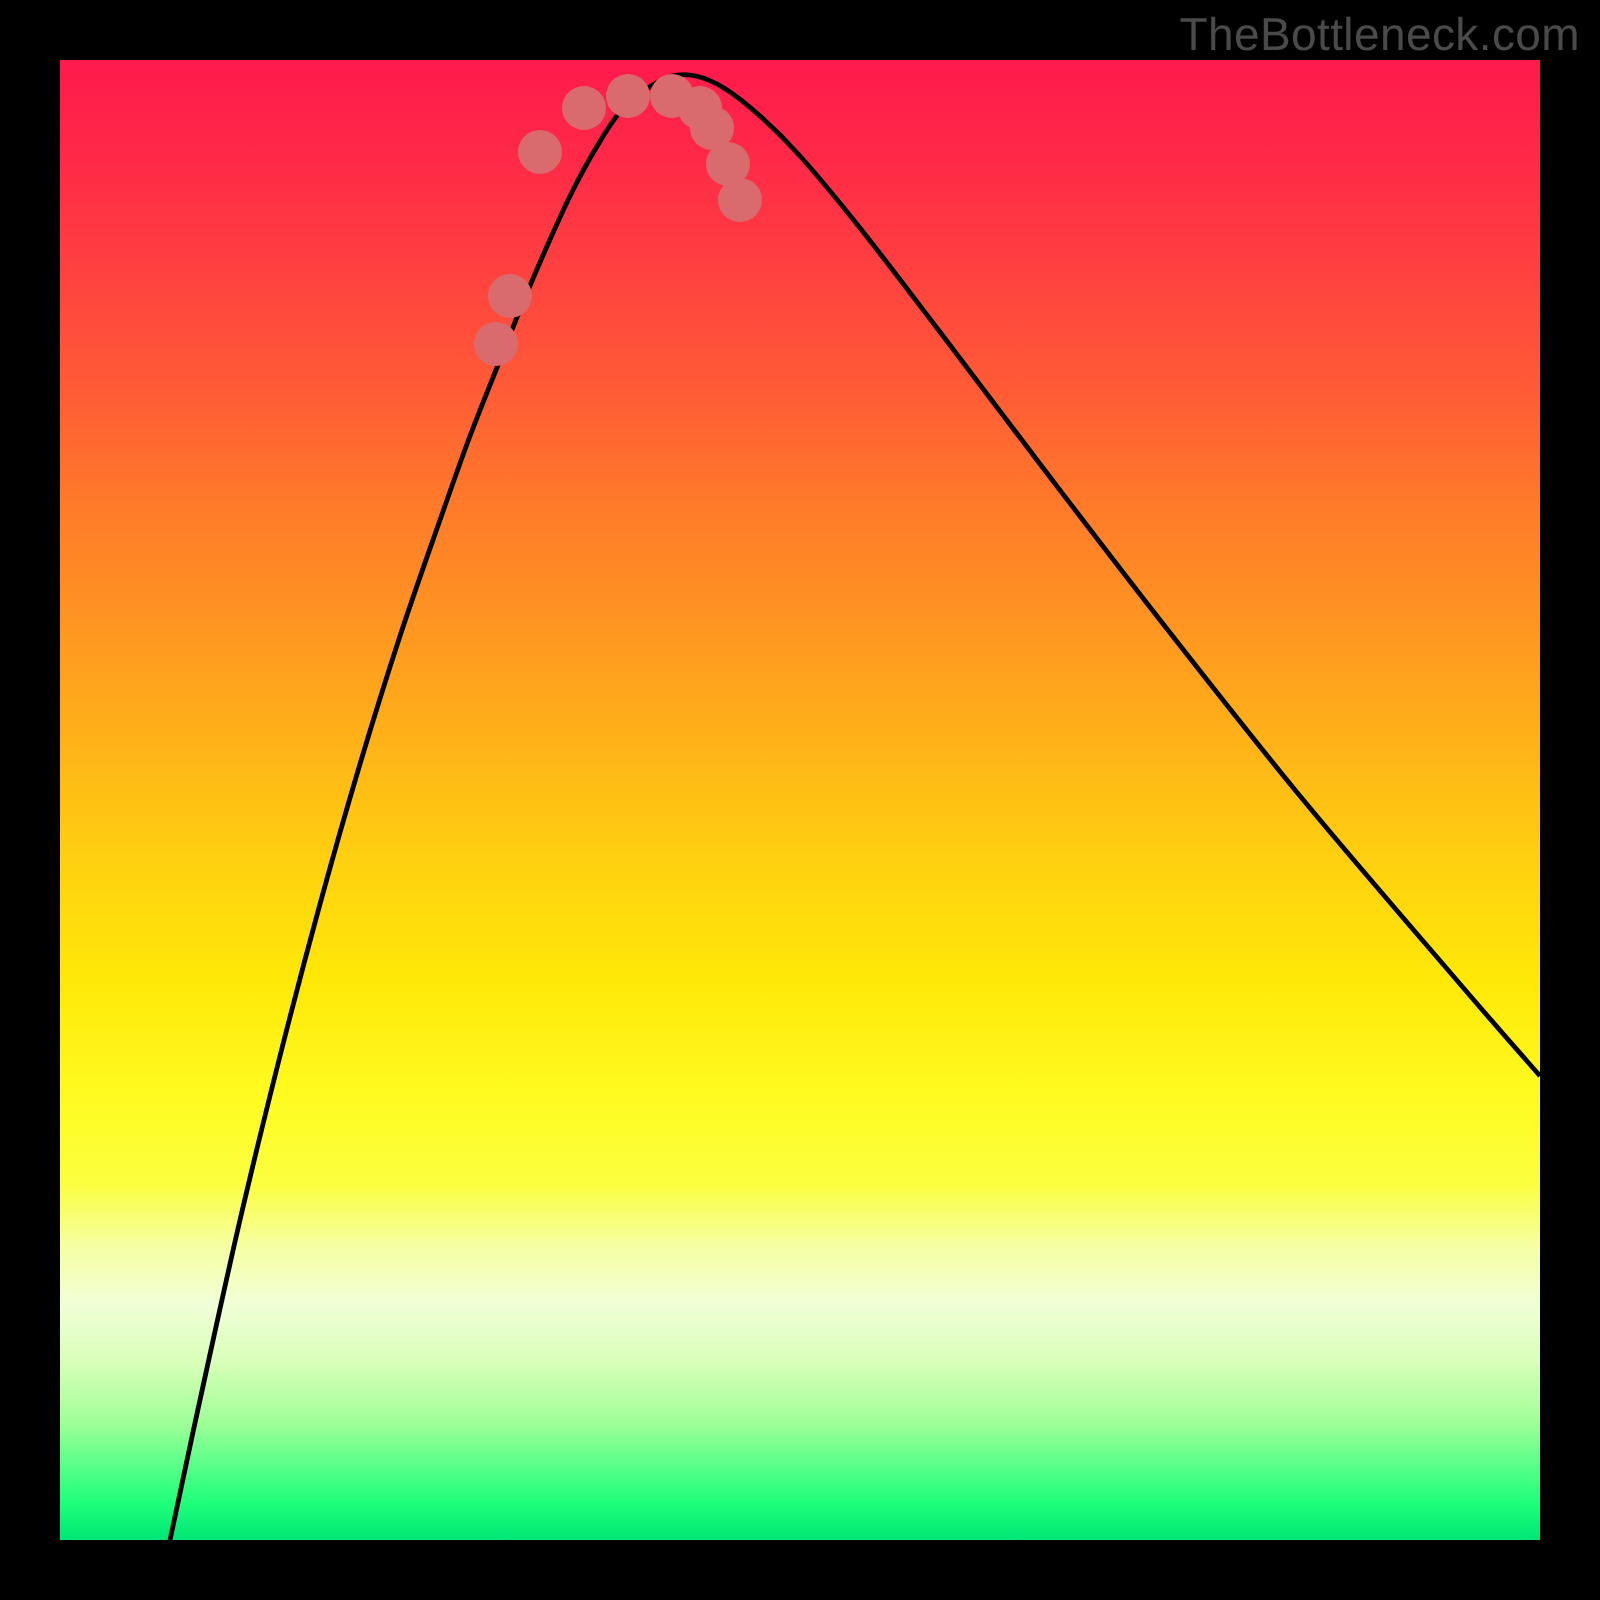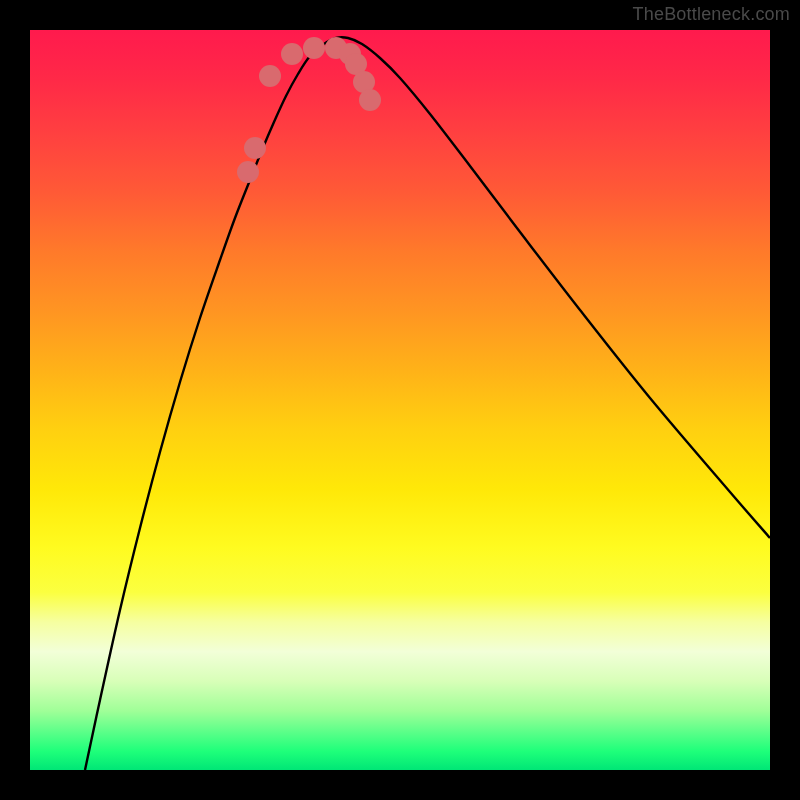--- a/index.html
+++ b/index.html
@@ -47,21 +47,21 @@
       #58ff88 95%,
       #1eff7a 97.5%,
       #00e676 100%
     );
   }
   .watermark {
     position: absolute;
     top: 4px;
     right: 10px;
     color: #4a4a4a;
-    font-size: 18px;
+    font-size: 23px;
     font-weight: 500;
     letter-spacing: 0.2px;
     z-index: 50;
     user-select: none;
   }
   svg.curve {
     position: absolute;
     inset: 0;
     width: 740px;
     height: 740px;

